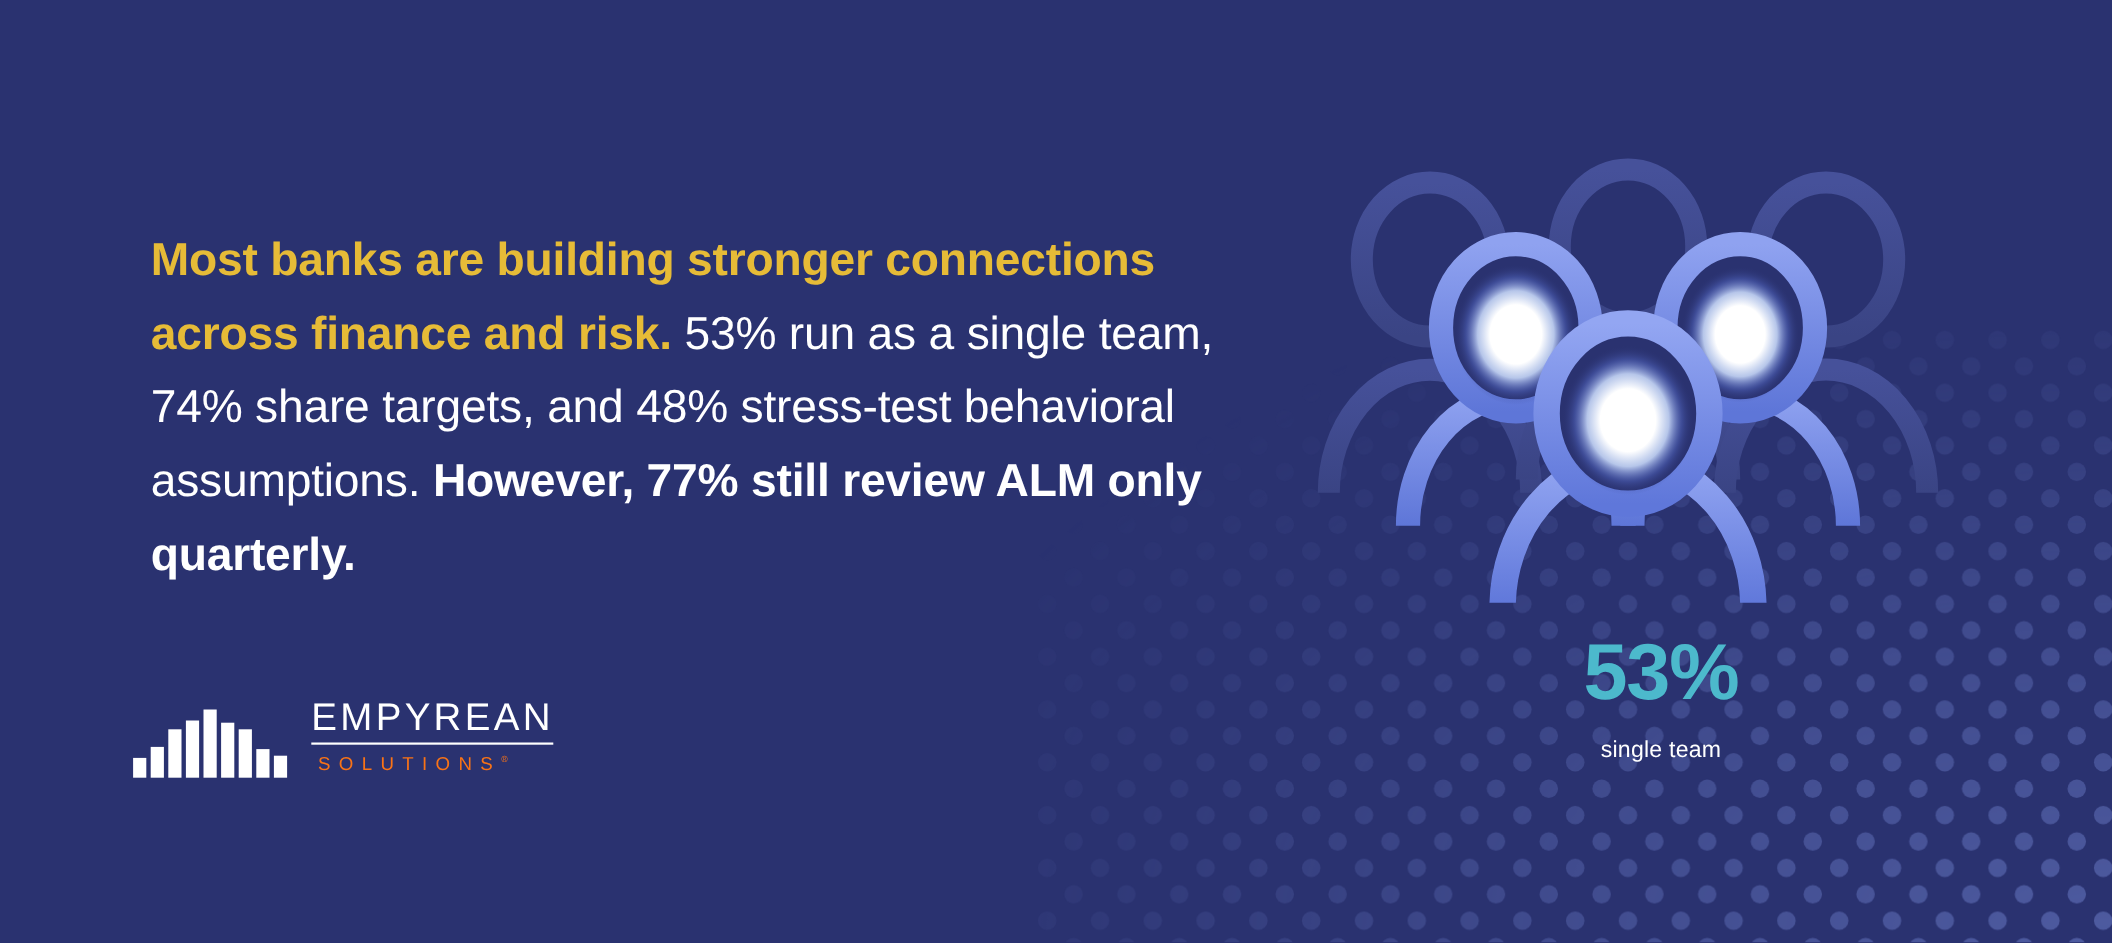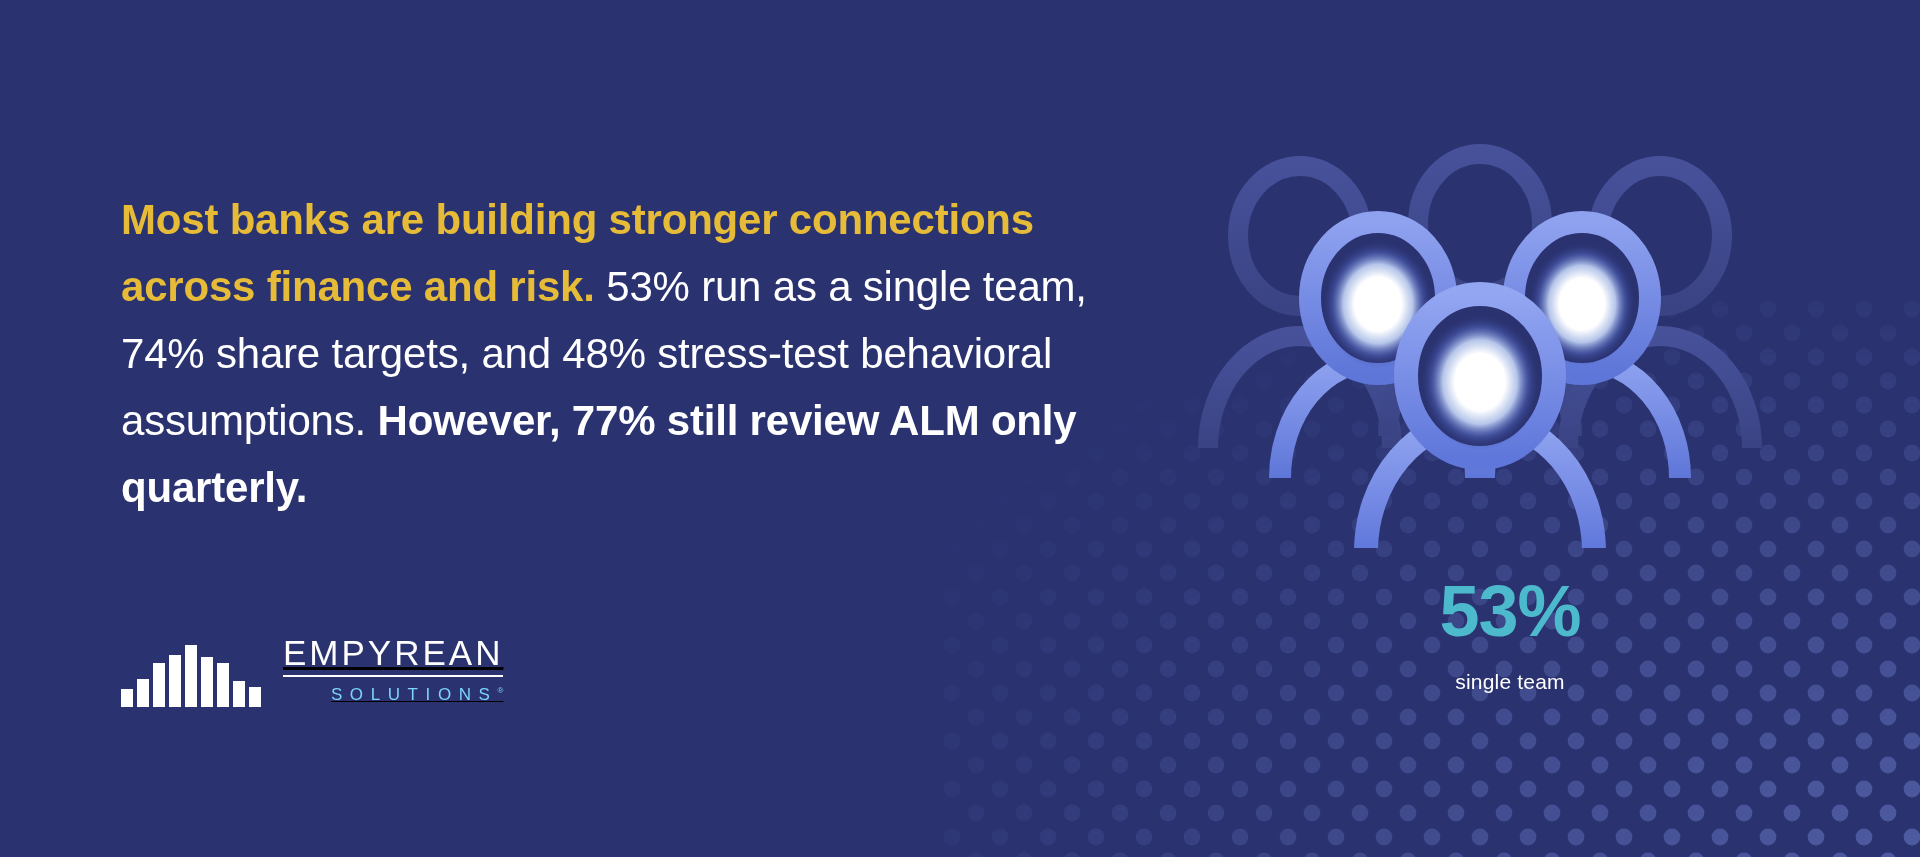--- a/index.html
+++ b/index.html
@@ -34,21 +34,21 @@
   }
 
   
   .copy-block {
     position: absolute;
     left: 121px;
     top: 186px;
     width: 1010px;
   }
   .headline {
-    margin: 0;
+    margin: 16px;
     font-size: 42px;
     line-height: 67px;
     font-weight: 400;
     color: #ffffff;
     letter-spacing: -0.2px;
   }
   .headline .lead {
     color: #e6bb37;
     font-weight: 700;
   }
@@ -75,42 +75,41 @@
   .logo-bars span {
     display: block;
     width: 12px;
     background: #ffffff;
   }
   .logo-word {
     display: flex;
     flex-direction: column;
     align-items: stretch;
     padding-bottom: 2px;
-    text-decoration: underline;
   }
   .logo-name {
     color: #ffffff;
     font-size: 35px;
     letter-spacing: 3.0px;
     line-height: 38px;
     font-weight: 400;
     white-space: nowrap;
   }
   .logo-rule {
     height: 2px;
     background: #ffffff;
     margin: 3px 0 4px 0;
   }
   .logo-sub {
-    color: #7dd3fc;
+    color: #f97316;
     font-size: 17px;
     letter-spacing: 7.6px;
     line-height: 20px;
     font-weight: 400;
-    text-align: right;
+    text-align: left;
     white-space: nowrap;
     position: relative;
     padding-left: 6px;
   }
   .logo-sub sup {
     font-size: 8px;
     vertical-align: super;
     letter-spacing: 0;
   }
 

